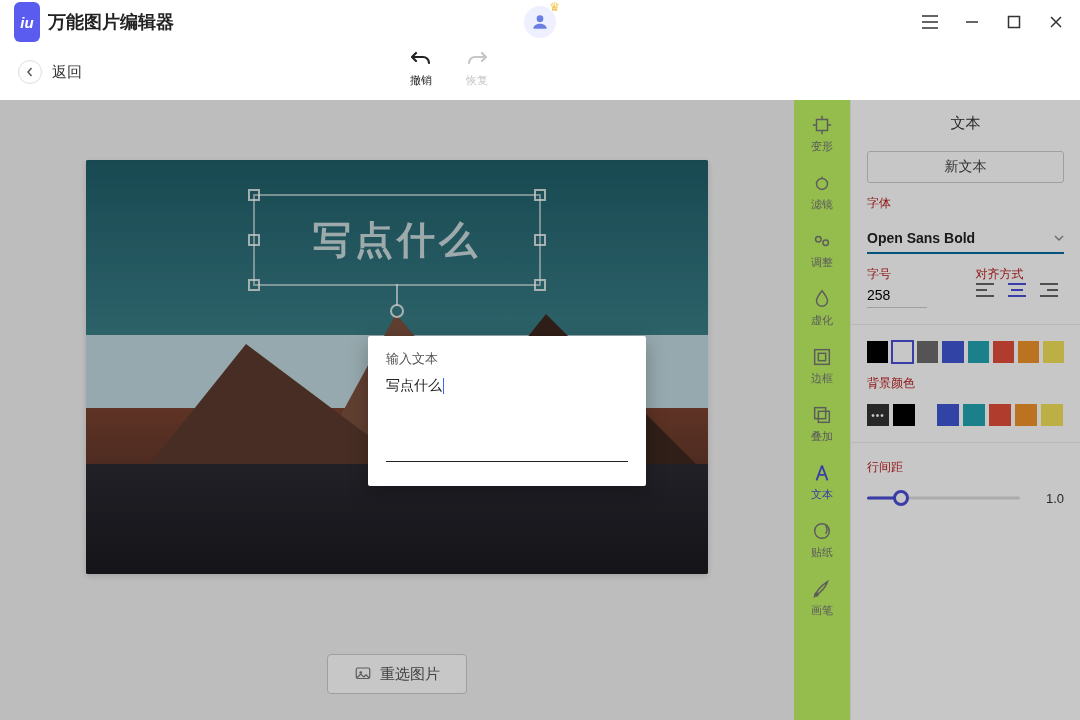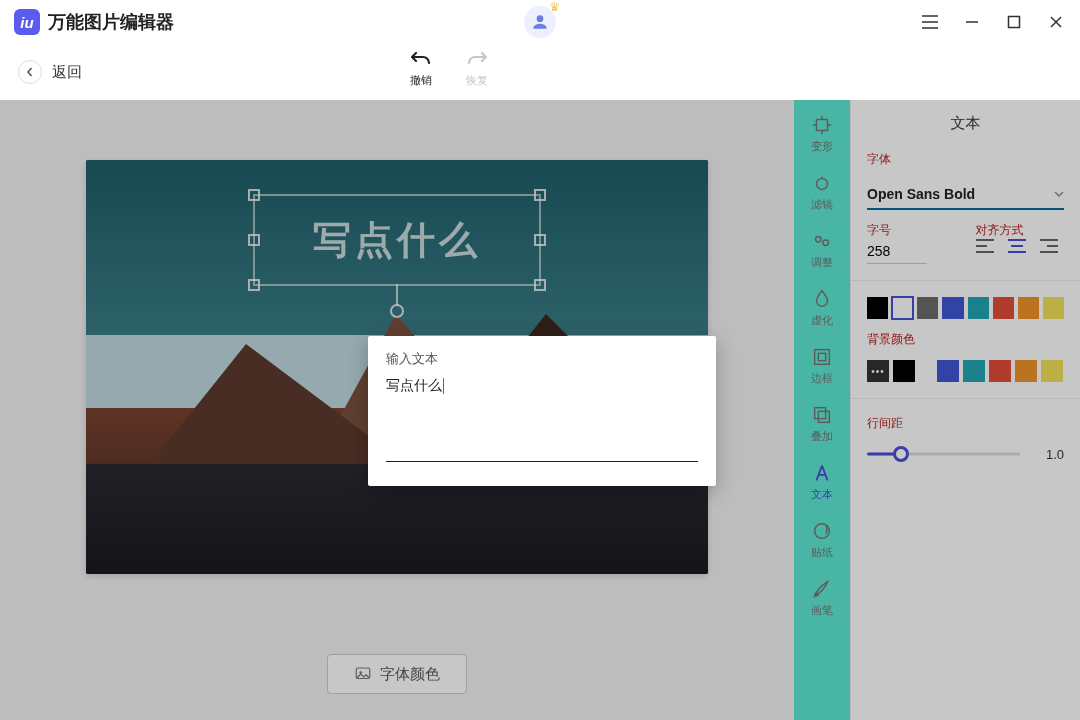--- a/index.html
+++ b/index.html
@@ -4,21 +4,21 @@
 <style>
   * { box-sizing: border-box; margin: 0; padding: 0; font-family: "Microsoft YaHei", "PingFang SC", sans-serif; }
   html, body { width: 1080px; height: 720px; overflow: hidden; background: #fff; }
 
   
   .titlebar {
     height: 44px; display: flex; align-items: center; padding: 0 14px;
     background: #fff;
   }
   .app-logo {
-    width: 26px; height: 26px; border-radius: 6px; background: #5a5cf0;
+    width: 26px; height: 40px; border-radius: 6px; background: #5a5cf0;
     display: flex; align-items: center; justify-content: center; color: #fff;
     font-weight: 700; font-style: italic; font-size: 15px; margin-right: 8px;
   }
   .app-title { font-size: 18px; font-weight: 700; color: #222; }
   .titlebar-spacer { flex: 1; }
   .avatar-wrap { position: absolute; left: 50%; top: 6px; transform: translateX(-50%); }
   .avatar {
     width: 32px; height: 32px; border-radius: 50%; background: #eef0ff;
     display: flex; align-items: center; justify-content: center; position: relative;
   }
@@ -96,21 +96,21 @@
   .btn {
     height: 40px; padding: 0 26px; border-radius: 4px; display:flex; align-items:center; gap:8px;
     font-size: 15px; cursor:pointer; border:1px solid transparent;
   }
   .btn-ghost { background:#fff; border-color:#ccc; color:#555; }
   .btn-primary { background:#4b4fd8; color:#fff; padding: 0 34px; }
   .btn svg { width:18px; height:18px; }
 
   
   .tool-strip {
-    width: 56px; background:#5eead4; display:flex; flex-direction:column; align-items:center;
+    width: 56px; background:#bef264; display:flex; flex-direction:column; align-items:center;
     padding-top: 14px; gap: 18px;
   }
   .tool { display:flex; flex-direction:column; align-items:center; gap:3px; color:#777; cursor:pointer; }
   .tool.active { color:#4b4fd8; }
   .tool .ticon { width:22px; height:22px; display:flex; align-items:center; justify-content:center; }
   .tool .tlbl { font-size: 11px; }
 
   
   .panel {
     width: 230px; background:#fff; border-left:1px solid #eee; padding: 14px 16px;
@@ -144,21 +144,21 @@
   .slider .track { position:absolute; top:50%; left:0; right:0; height:3px; background:#ddd; transform:translateY(-50%); border-radius:2px;}
   .slider .fill { position:absolute; top:50%; left:0; width:22%; height:3px; background:#4b4fd8; transform:translateY(-50%); border-radius:2px;}
   .slider .knob { position:absolute; top:50%; left:22%; width:16px; height:16px; border-radius:50%; background:#fff; border:3px solid #4b4fd8; transform:translate(-50%,-50%); cursor:pointer;}
   .slider-val { width:34px; text-align:right; font-size:13px; color:#333; }
 
   
   .dim {
     position:absolute; inset:0; background:rgba(0,0,0,0.22);
   }
   .dialog {
-    position:absolute; top: 236px; left: 368px; width: 348px; height: 150px;
+    position:absolute; top: 236px; left: 368px; width: 278px; height: 150px;
     background:#fff; border-radius:2px; box-shadow: 0 6px 20px rgba(0,0,0,0.25);
     padding: 14px 18px 10px; display:flex; flex-direction:column;
   }
   .dlg-title { font-size:13px; color:#555; margin-bottom:8px; }
   .dlg-input-wrap { position:relative; flex:1; }
   .dlg-input {
     width:100%; border:none; outline:none; font-size:14px; padding:0;
     color:#222;
   }
   .dlg-caret { display:inline-block; width:1px; height:16px; background:#3b66f5; vertical-align:middle; margin-left:1px; animation: blink 1s infinite; }
@@ -259,21 +259,21 @@
       </div>
     </div>
 
     <div class="bottom-buttons">
       <div class="btn btn-ghost">
         <svg viewBox="0 0 24 24">
             <rect x="3" y="4" width="18" height="14" rx="2" stroke="#777" stroke-width="1.6" fill="none"></rect>
             <circle cx="9" cy="10" r="1.8" fill="#777"></circle>
             <path d="M4 17l5-5 4 4 3-3 4 4" stroke="#777" stroke-width="1.6" fill="none"></path>
           </svg>
-        <span>字体颜色</span>
+        <span>重选图片</span>
       </div>
     </div>
   </div>
 
   <div class="tool-strip" id="tool-strip">
       <div class="tool">
         <span class="ticon">
           <svg width="22" height="22" viewBox="0 0 24 24" fill="none">
             <rect x="6" y="6" width="12" height="12" stroke="currentColor" stroke-width="1.6"></rect>
             <path d="M12 2v4M12 18v4M2 12h4M18 12h4" stroke="currentColor" stroke-width="1.6"></path>
@@ -348,20 +348,21 @@
             <path d="M4 20c2-6 8-12 14-16-2 6-8 12-14 16z" stroke="currentColor" stroke-width="1.6"></path>
             <circle cx="6" cy="18" r="2.5" fill="currentColor"></circle>
           </svg>
         </span>
         <span class="tlbl">画笔</span>
       </div>
     </div>
 
   <div class="panel">
     <div class="panel-title">文本</div>
+    <div class="new-text-btn">新文本</div>
 
     <div class="field-label">字体</div>
     <div class="font-select">
       <span>Open Sans Bold</span>
       <svg width="10" height="6" viewBox="0 0 10 6">
           <path d="M1 1l4 4 4-4" stroke="#888" stroke-width="1.4" fill="none"></path>
         </svg>
     </div>
 
     <div class="row">

